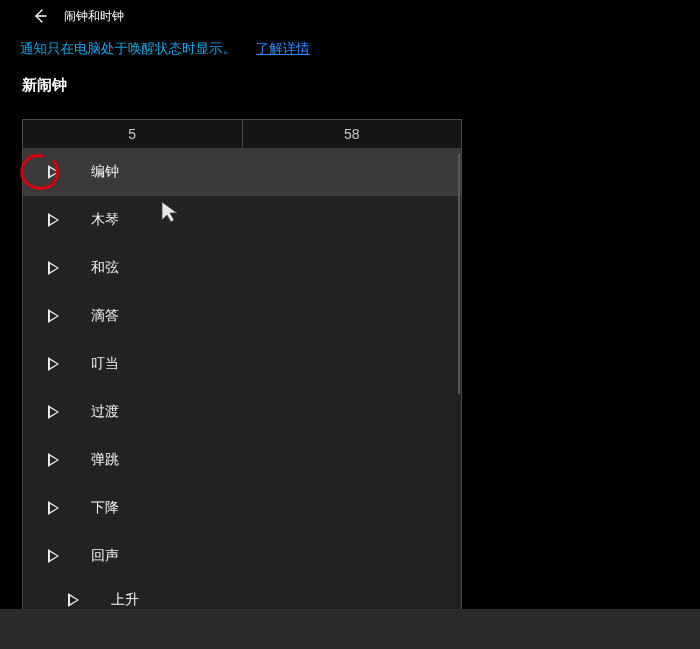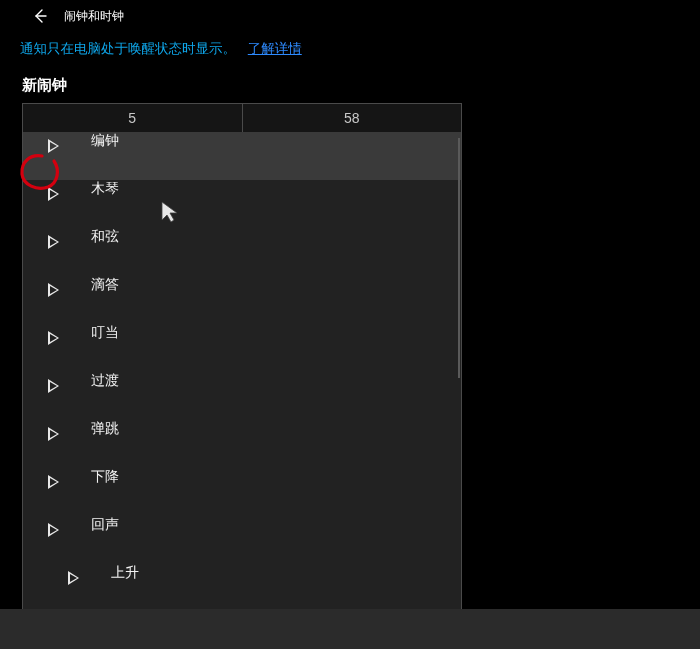--- a/index.html
+++ b/index.html
@@ -33,27 +33,27 @@
     }
     .notice-bar {
       padding: 8px 16px 8px 20px;
       font-size: 13.5px;
     }
     .notice-yellow { color: #0ea5e9; }
     .notice-link {
       color: #2e8bff;
       text-decoration: underline;
       cursor: pointer;
-      margin-left: 8px;
+      margin-left: 16px;
     }
     .section-title {
       font-size: 15px;
       font-weight: 600;
       color: #fff;
-      padding: 10px 0 8px 22px;
+      padding: 10px 0 24px 22px;
     }
     .panel {
       margin-left: 22px;
       width: 440px;
       border: 1px solid #4a4a4a;
       position: relative;
     }
     .time-row {
       display: flex;
       height: 28px;
@@ -85,21 +85,21 @@
     .scrollbar-thumb {
       position: absolute;
       right: 1px;
       top: 6px;
       width: 2px;
       height: 240px;
       background: #5a5a5a;
     }
     .sound-item {
       display: flex;
-      align-items: flex-start;
+      align-items: center;
       height: 48px;
       padding-left: 16px;
       cursor: pointer;
     }
     .sound-item.selected {
       background: #3a3a3a;
     }
     .sound-item.last {
       height: 40px;
       margin-left: 20px;

